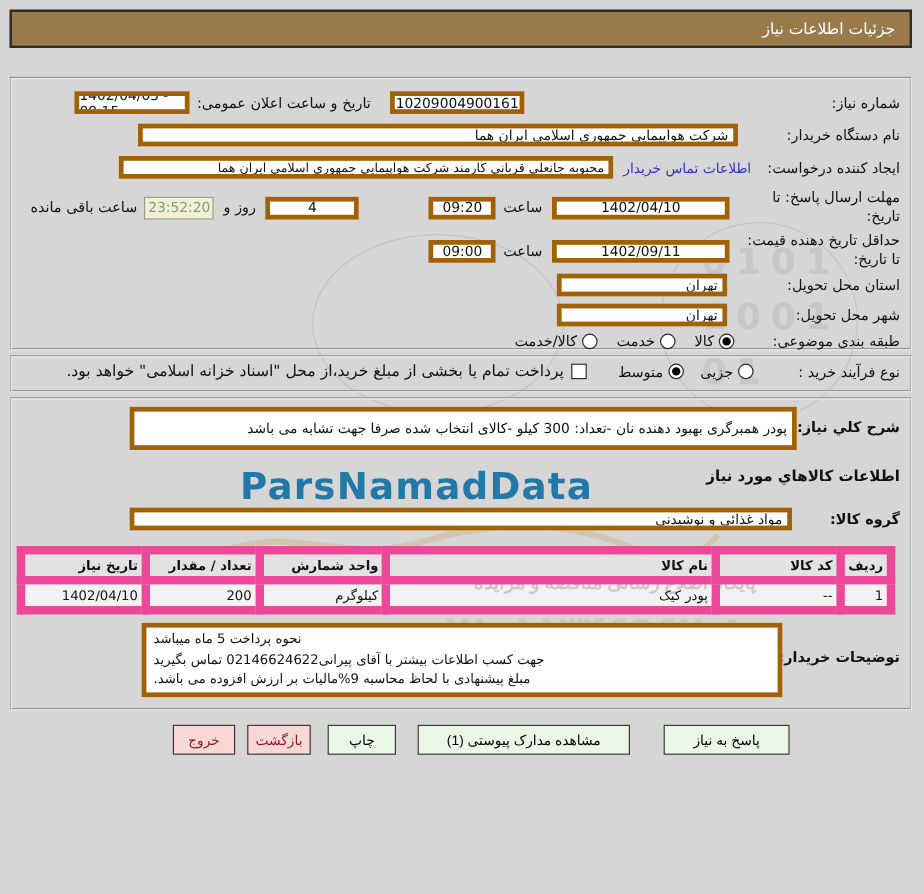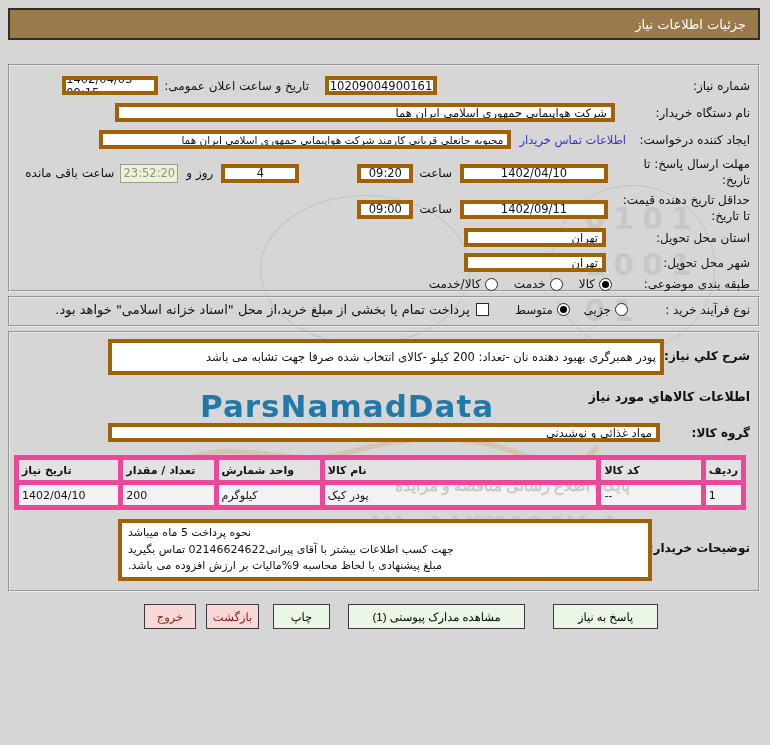--- a/index.html
+++ b/index.html
@@ -46,21 +46,21 @@
   .box.countdown { background:#f1f1d2; border:1px solid #9a9a9a; color:#7d9a92; width:58px; direction:ltr; }
   .link { color:#3333cc; font-size:11.5px; white-space:nowrap; cursor:pointer; flex-shrink:0; }
   .radio { width:13px; height:13px; border:1px solid #2a2a2a; border-radius:50%; background:#fff; flex-shrink:0; }
   .radio.checked { position:relative; }
   .radio.checked::after { content:""; position:absolute; inset:2px; border-radius:50%; background:#000; }
   .ritem { display:flex; align-items:center; gap:4px; }
   .checkbox { width:13px; height:13px; border:1px solid #2a2a2a; background:#fff; flex-shrink:0; }
   
   .gtable { position:absolute; right:12px; left:4px; top:122px; border-collapse:collapse; width:auto; z-index:2; }
   .gtable table { border-collapse:collapse; width:100%; }
-  .gtable th, .gtable td { border:5px solid #ec4899; height:25px; text-align:left; font-size:11px; padding:0 3px; }
+  .gtable th, .gtable td { border:7px solid #ec4899; height:25px; text-align:right; font-size:11px; padding:0 3px; }
   .gtable th { background:#e2e2e2; font-weight:bold; }
   .gtable td { background:rgba(250,250,250,.78); }
   .gtable table { border:1px solid #8a8a8a; }
   
   .btnrow { position:absolute; z-index:2; top:604px; right:112px; display:flex; align-items:center; }
   .btn {
     height:25px; border:1px solid #3a3a3a; display:flex; align-items:center; justify-content:center;
     font-size:11.5px; cursor:pointer; flex-shrink:0;
   }
   .btn.green { background:#eaf7e6; color:#000; }
@@ -190,21 +190,21 @@
     <span class="checkbox"></span>
     <i class="sp" style="width:6px;"></i>
     <span class="lbl" style="font-size:13px;">پرداخت تمام یا بخشی از مبلغ خرید،از محل "اسناد خزانه اسلامی" خواهد بود.</span>
   </div>
 </div>
 
 <div class="panel" id="panel2">
 
   <div class="row" style="top:6px; align-items:flex-start;">
     <span class="lbl bold" style="width:86px; margin-top:10px;">شرح کلي نیاز:</span>
-    <div class="box tall rtl-val" style="width:556px;">پودر همبرگری بهبود دهنده نان -تعداد: 200 کیلو -کالای انتخاب شده صرفا جهت تشابه می باشد</div>
+    <div class="box tall rtl-val" style="width:556px;">پودر همبرگری بهبود دهنده نان -تعداد: 300 کیلو -کالای انتخاب شده صرفا جهت تشابه می باشد</div>
   </div>
 
   <div class="row" style="top:56px;">
     <span class="lbl bold" style="font-size:12.5px;">اطلاعات کالاهاي مورد نیاز</span>
   </div>
 
   <div class="row" style="top:90px;">
     <span class="lbl bold" style="width:88px;">گروه کالا:</span>
     <i class="sp" style="width:2px;"></i>
     <div class="box rtl-val" style="width:552px;">مواد غذائی و نوشیدنی</div>

